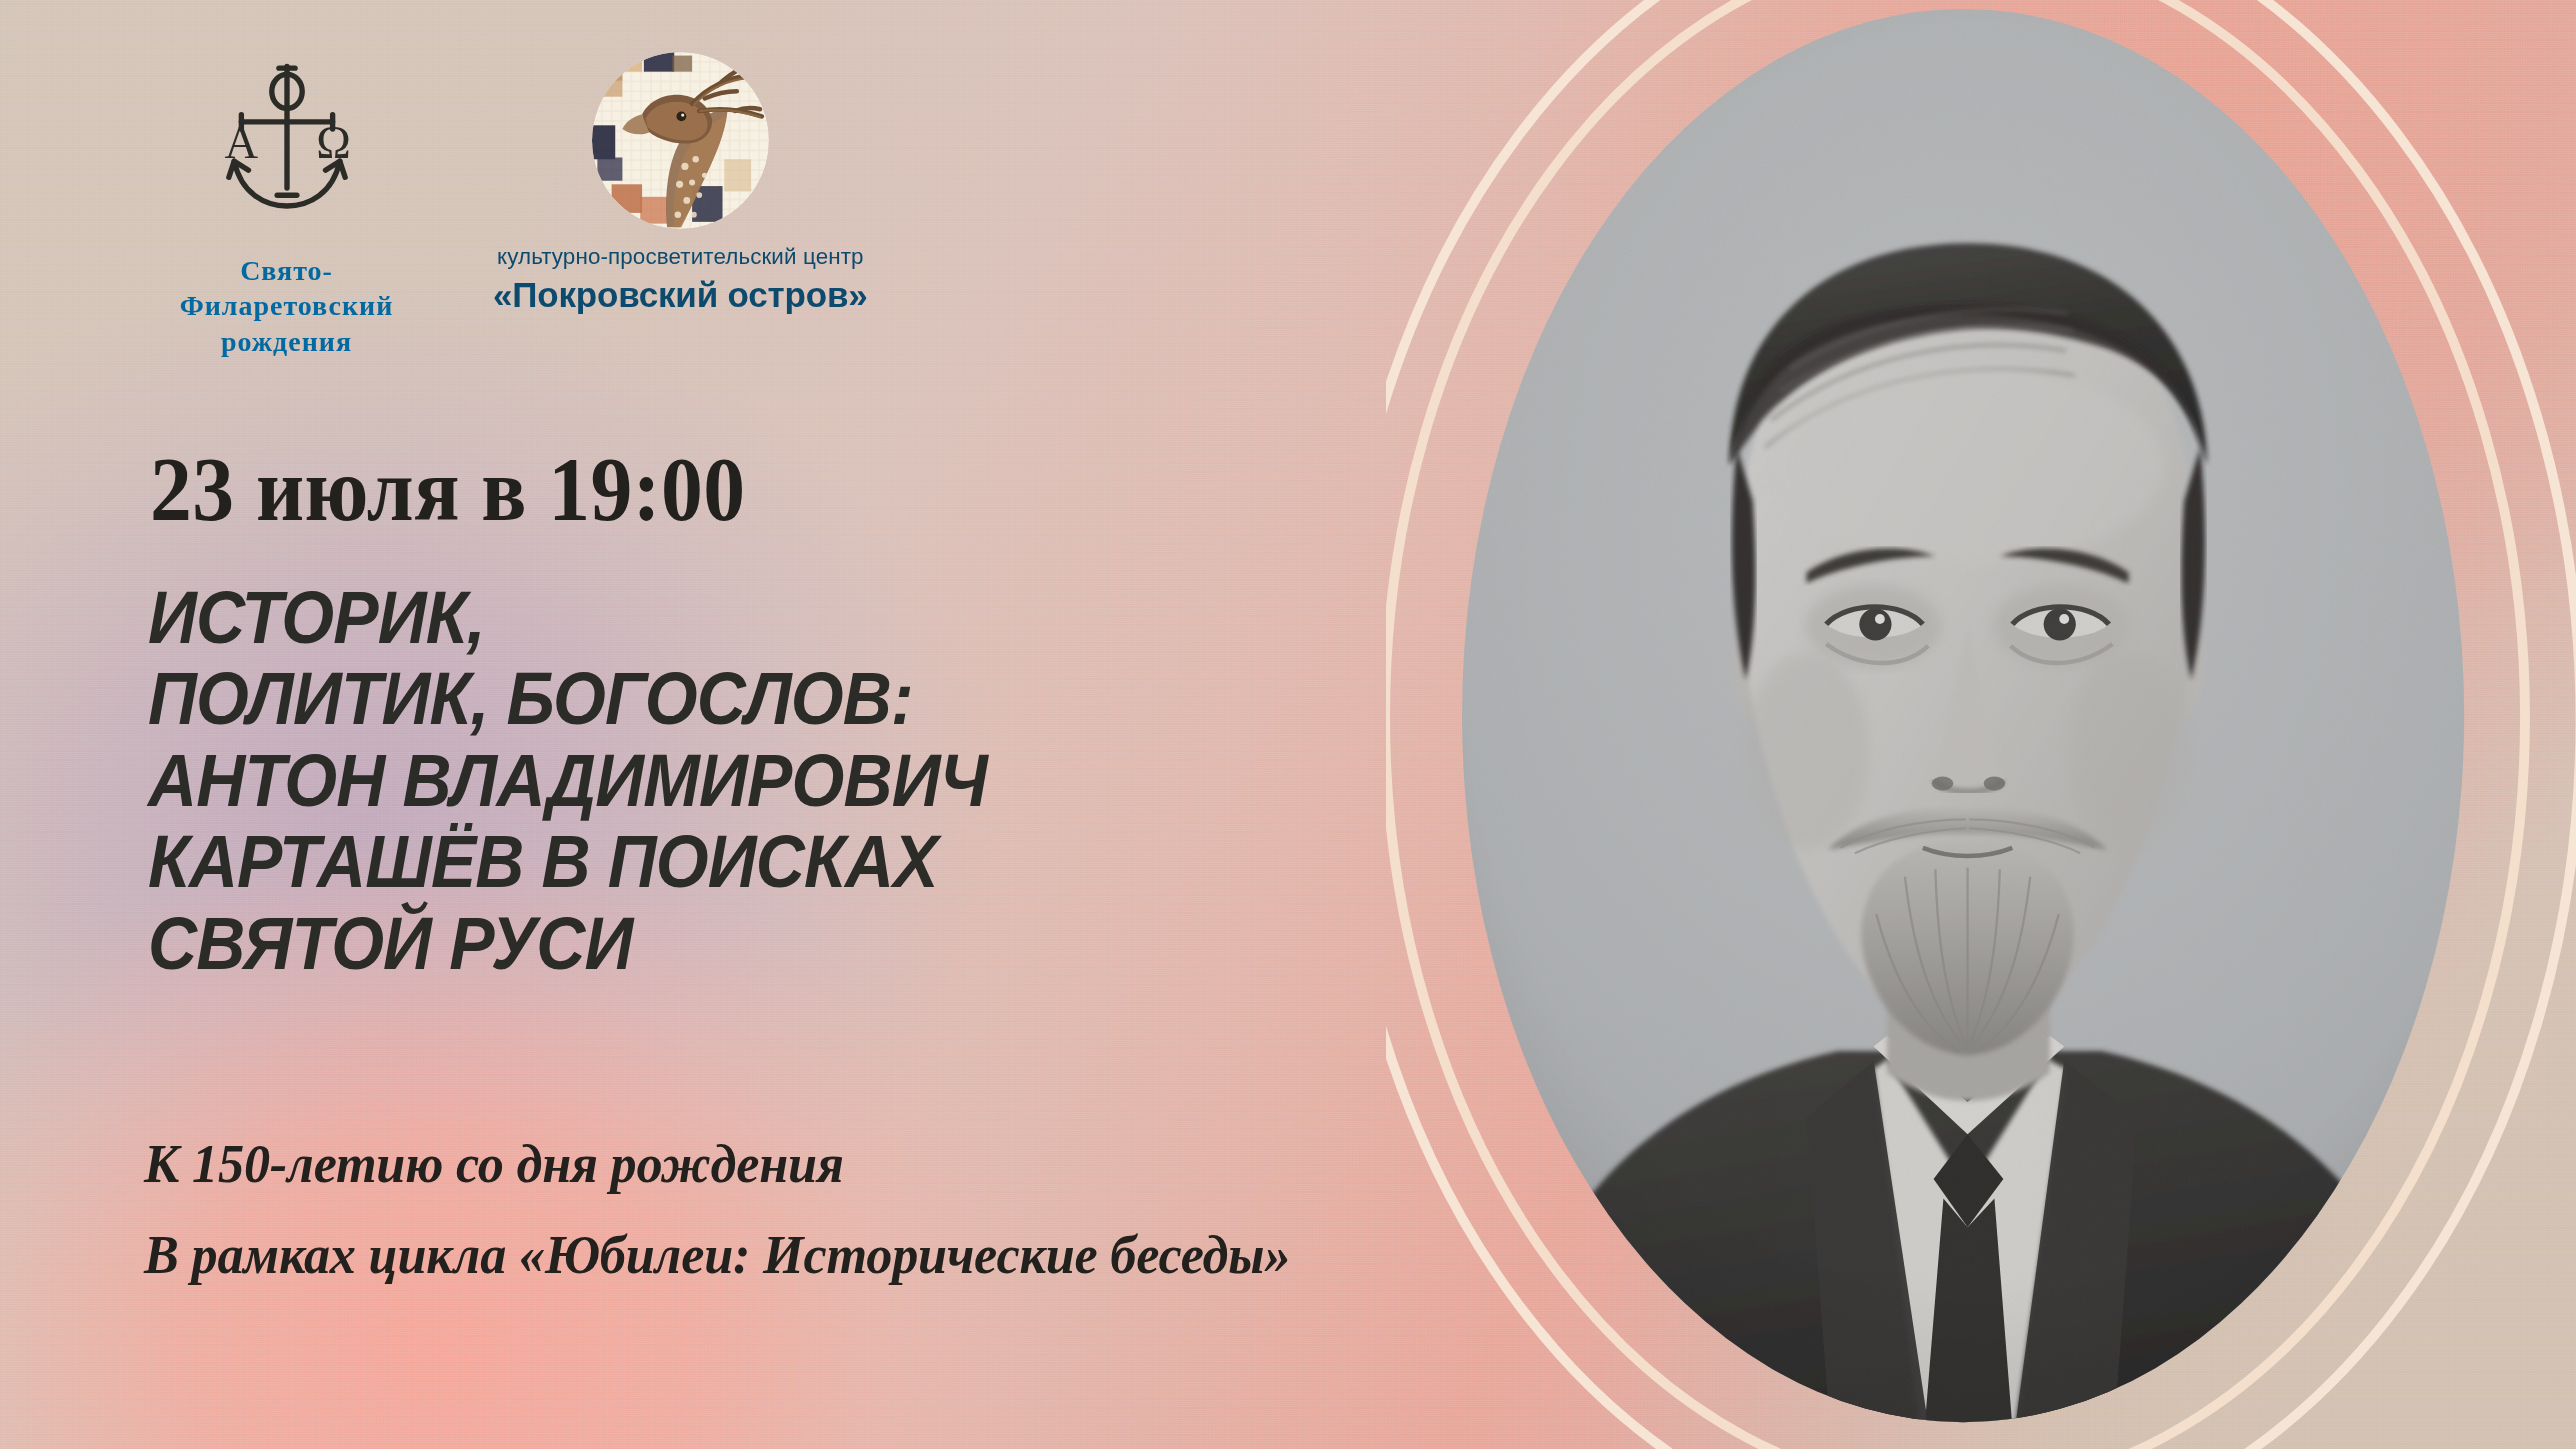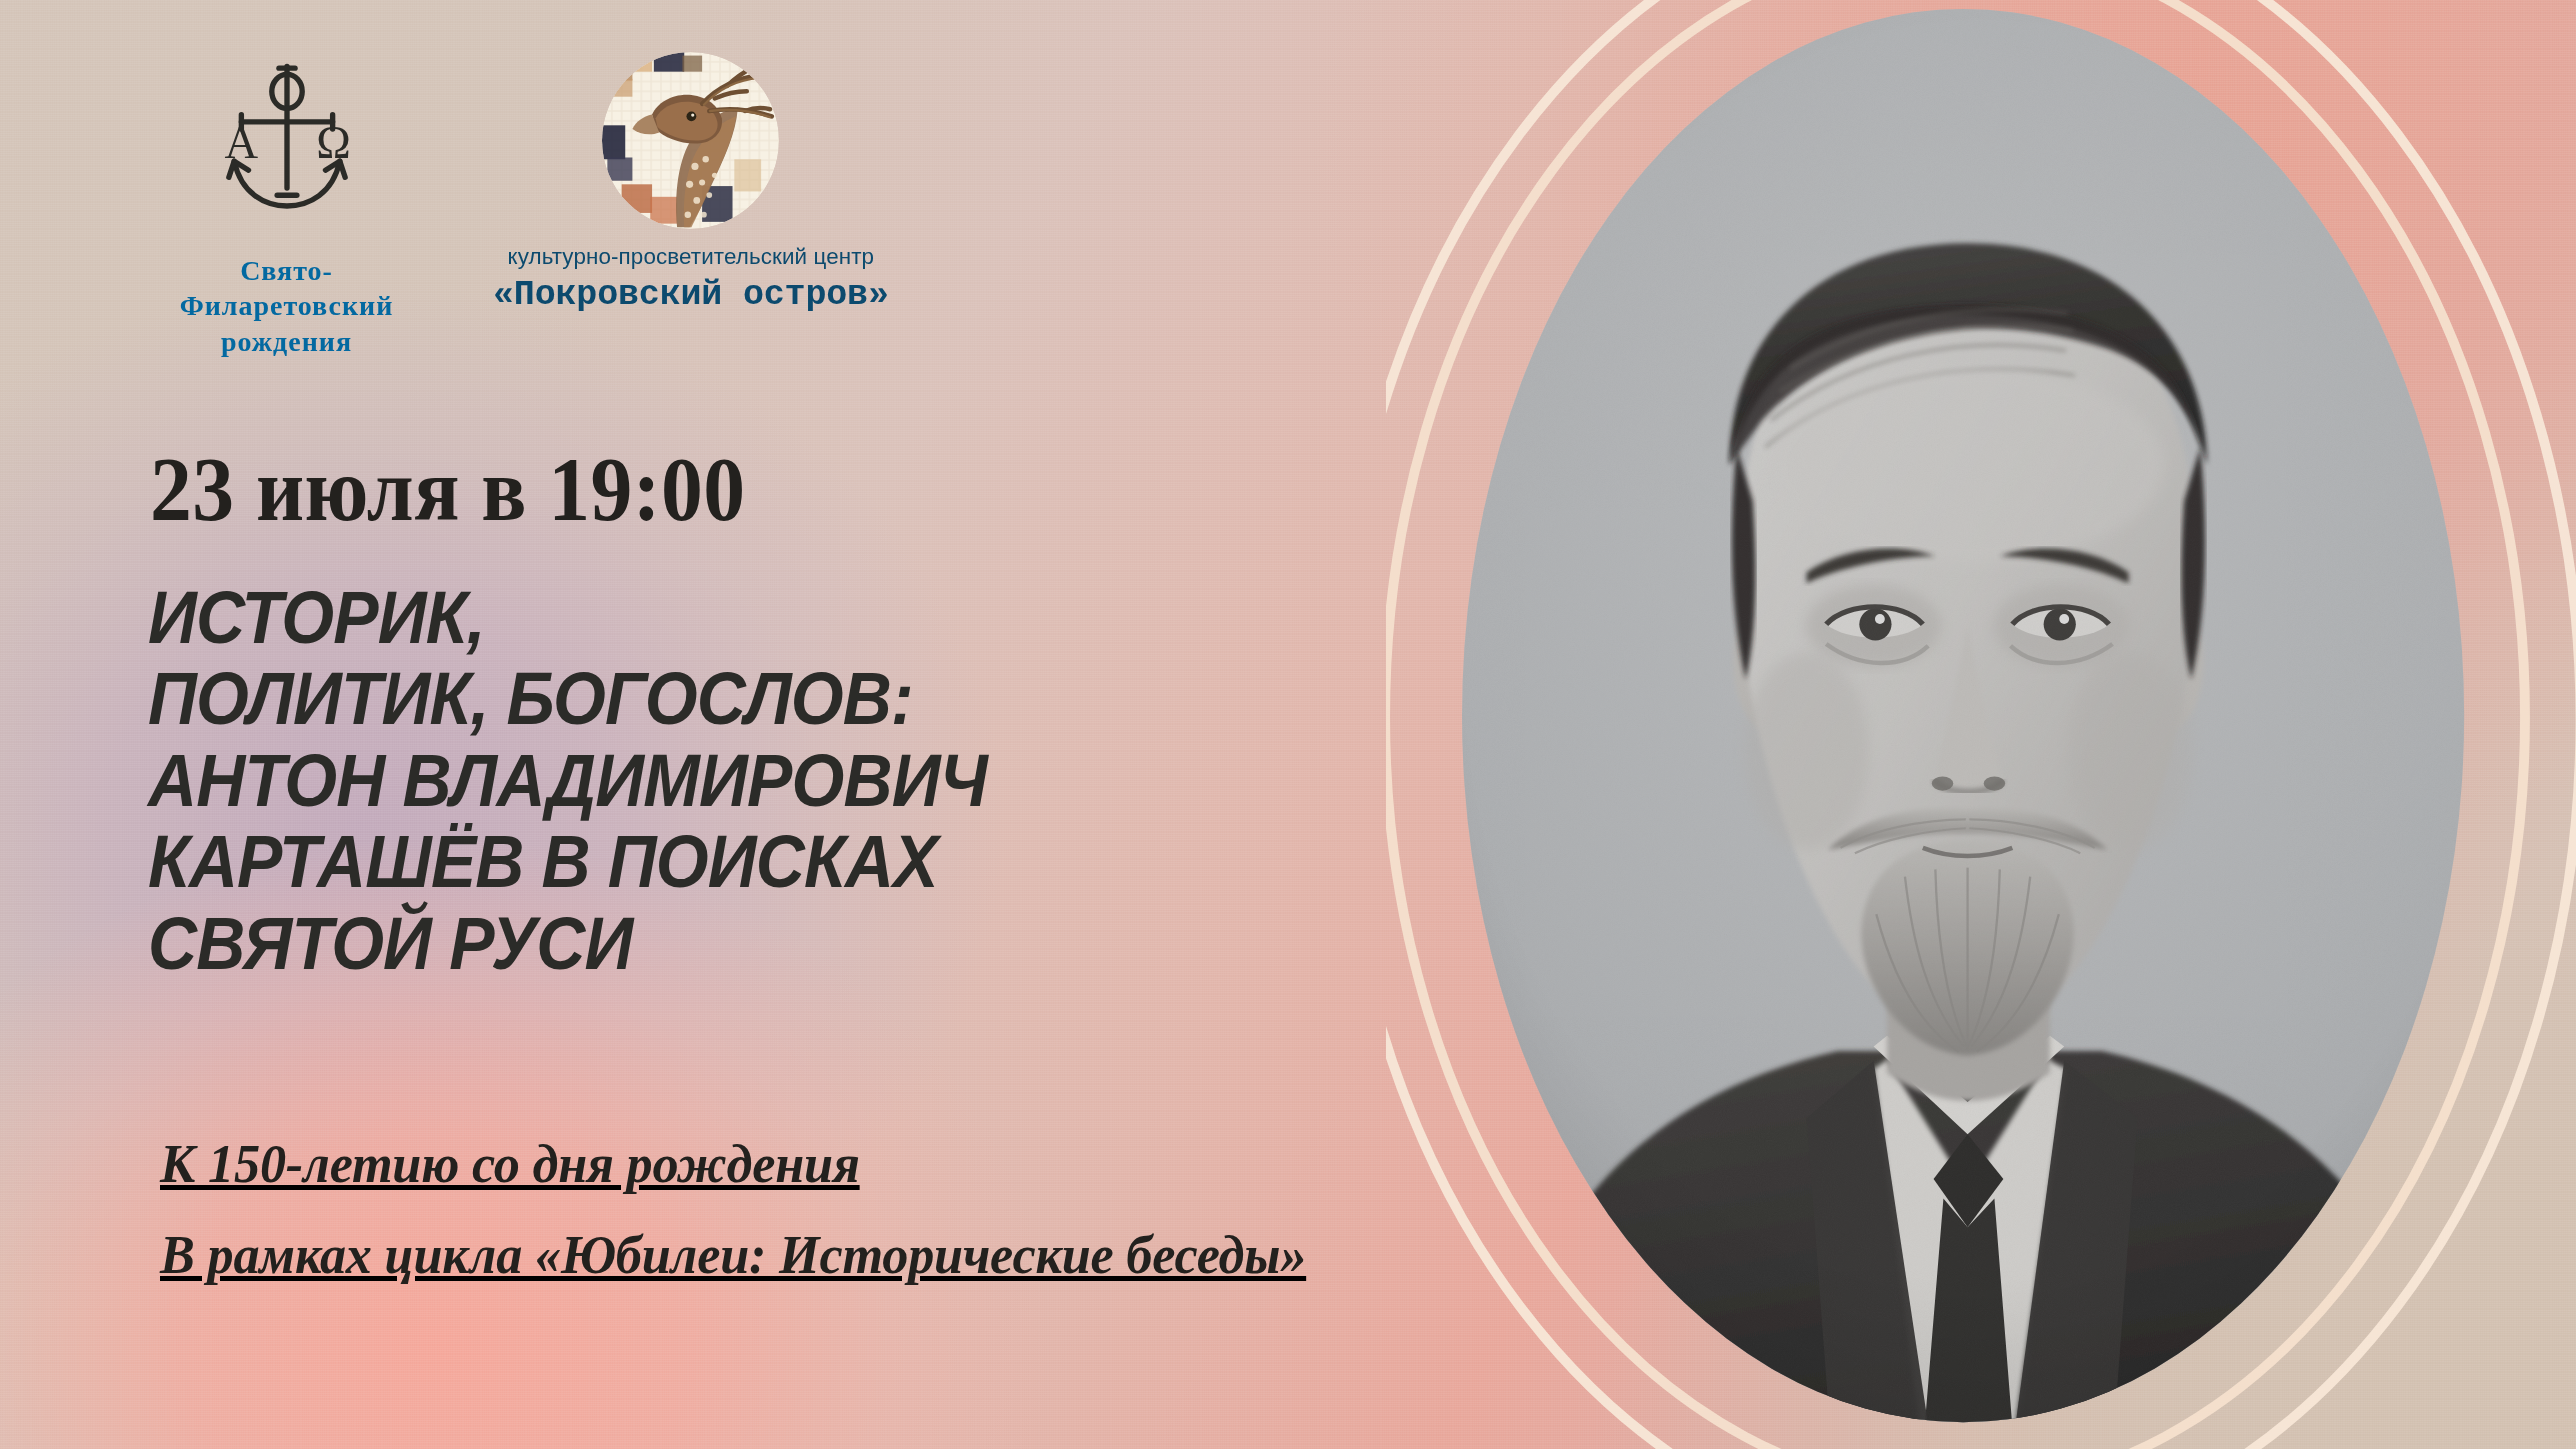--- a/index.html
+++ b/index.html
@@ -96,21 +96,21 @@
 
   .pok-mark{width:177px;height:177px;border-radius:50%;overflow:hidden;}
   .pok-mark svg{display:block;}
   .pok-caption{
     margin-top:14.3px;
     text-align:center;
     color:#0c4a6e;
     line-height:1.22;
   }
   .pok-caption .l1{font-size:22.4px;font-weight:400;letter-spacing:.005em;display:block;}
-  .pok-caption .l2{font-size:35px;font-weight:700;letter-spacing:-.005em;display:block;margin-top:3.6px;font-family:Liberation Mono, monospace;}
+  .pok-caption .l2{font-size:35px;font-weight:700;letter-spacing:-.005em;display:block;margin-top:3.6px;}
 
   
   #event-date{
     position:absolute;left:150px;top:438px;
     font-family:"Liberation Serif", serif;
     font-weight:700;
     font-size:90px;
     letter-spacing:.005em;
     color:#23211e;
     transform:scaleX(.93);
@@ -131,21 +131,21 @@
     line-height:1.085;
     letter-spacing:-.012em;
     color:#2b2b28;
     transform:scaleX(.905);
     transform-origin:left center;
     white-space:nowrap;
   }
 
   
   #event-subtitle{
-    position:absolute;left:160px;top:1118px;width:1360px;text-decoration:underline;
+    position:absolute;left:144px;top:1118px;width:1360px;
   }
   #event-subtitle .sline{
     display:block;
     font-family:"Liberation Serif", serif;
     font-style:italic;
     font-weight:700;
     font-size:55px;
     line-height:1.66;
     letter-spacing:-.004em;
     color:#23211e;

